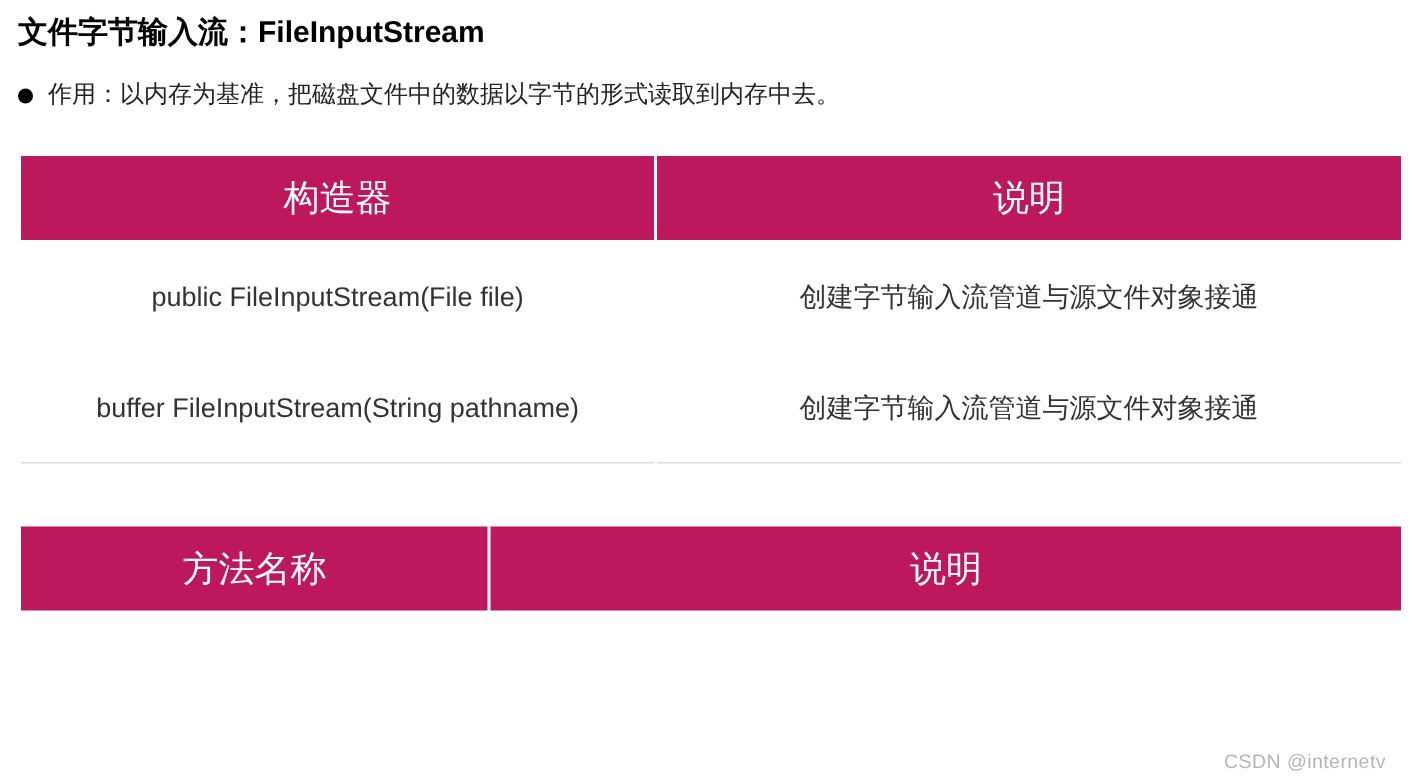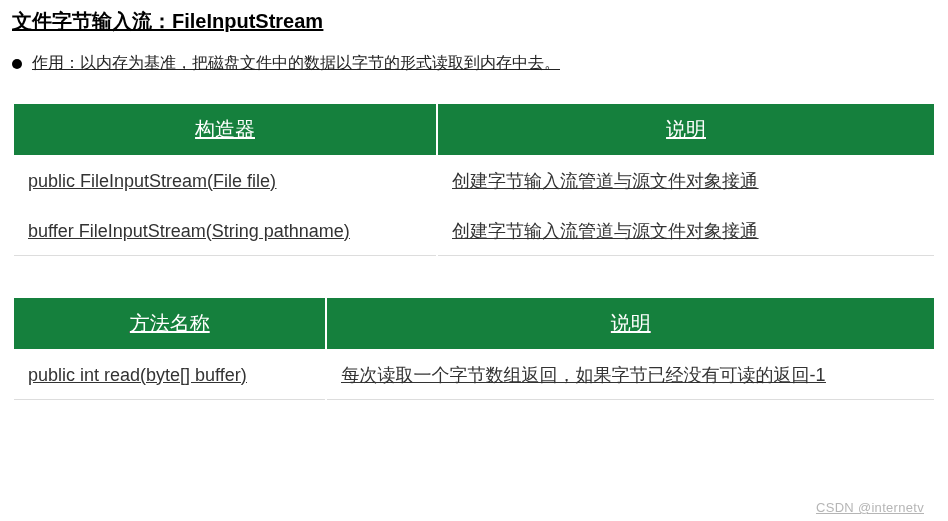--- a/index.html
+++ b/index.html
@@ -1,15 +1,15 @@
 <!DOCTYPE html>
 <html><head>
 <meta charset="utf-8">
 <style>
-  * { box-sizing: border-box; margin: 0; padding: 0; text-decoration: underline; }
+  * { box-sizing: border-box; margin: 0; padding: 0; }
   body {
     font-family: "Microsoft YaHei", "PingFang SC", Arial, sans-serif;
     background: #fff;
     width: 948px;
     height: 521px;
     overflow: hidden;
     color: #333;
   }
   .page {
     padding: 8px 12px 0 12px;
@@ -38,36 +38,37 @@
   table {
     width: 100%;
     border-collapse: collapse;
     table-layout: fixed;
   }
   .tbl1 col.c1 { width: 46%; }
   .tbl1 col.c2 { width: 54%; }
   .tbl2 col.c1 { width: 34%; }
   .tbl2 col.c2 { width: 66%; }
   th {
-    background: #15803d;
+    background: #be185d;
     color: #fff;
     font-weight: normal;
-    font-size: 20px;
+    font-size: 24px;
     text-align: center;
     padding: 12px 8px;
     border: 2px solid #fff;
   }
   td {
     font-size: 18px;
     color: #333;
-    padding: 12px 14px;
+    padding: 24px 14px;
     border: 2px solid #fff;
     background: #fff;
     vertical-align: middle;
     border-bottom: 1px solid #ddd;
+    text-align: center;
   }
   .gap {
     height: 40px;
   }
   .watermark {
     position: absolute;
     right: 24px;
     bottom: 6px;
     font-size: 13px;
     color: rgba(120,120,120,0.55);
@@ -117,22 +118,18 @@
         <col class="c1">
         <col class="c2">
       </colgroup>
     <thead>
       <tr>
         <th>方法名称</th>
         <th>说明</th>
       </tr>
     </thead>
     <tbody>
-      <tr>
-        <td>public int read(byte[] buffer)</td>
-        <td>每次读取一个字节数组返回，如果字节已经没有可读的返回-1</td>
-      </tr>
     </tbody>
   </table>
 
 </div>
 
 <div class="watermark">CSDN @internetv</div>
 
 </body></html>

